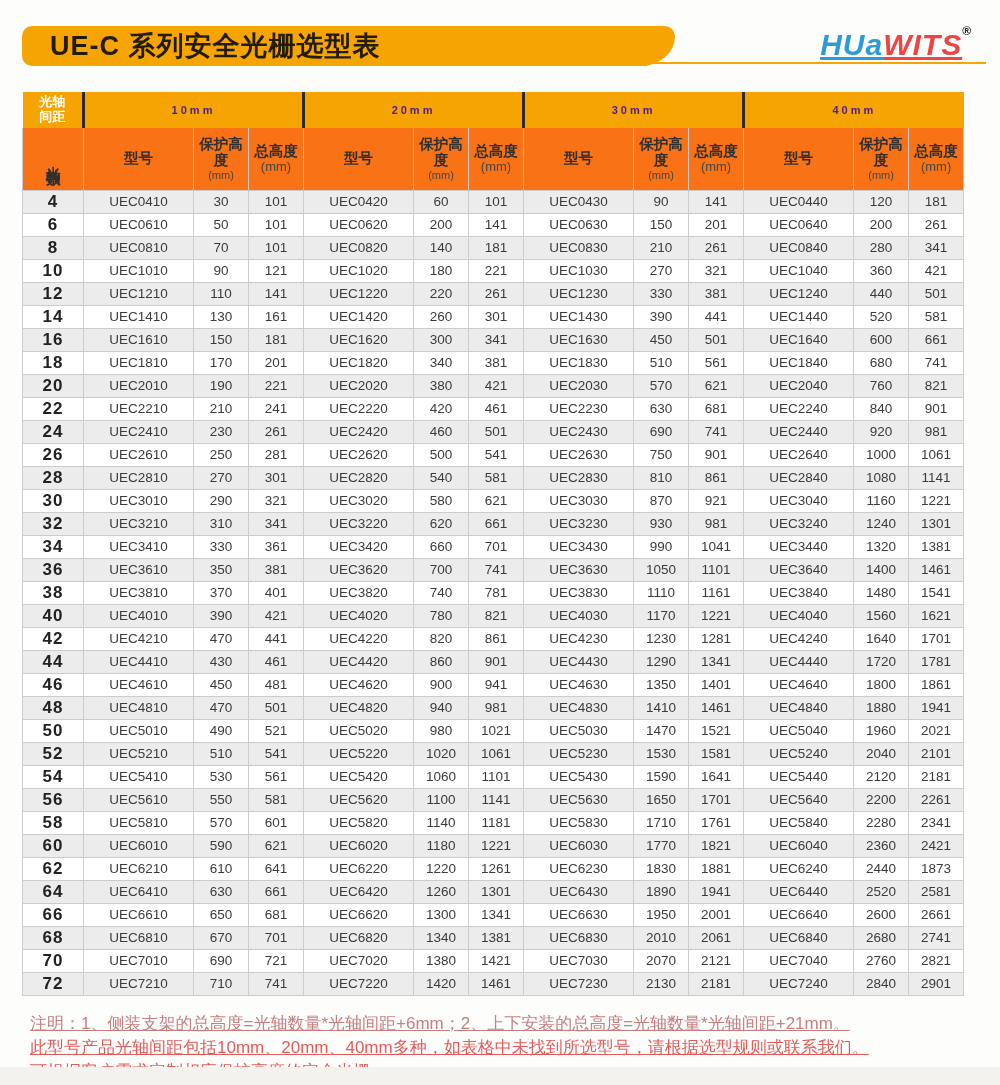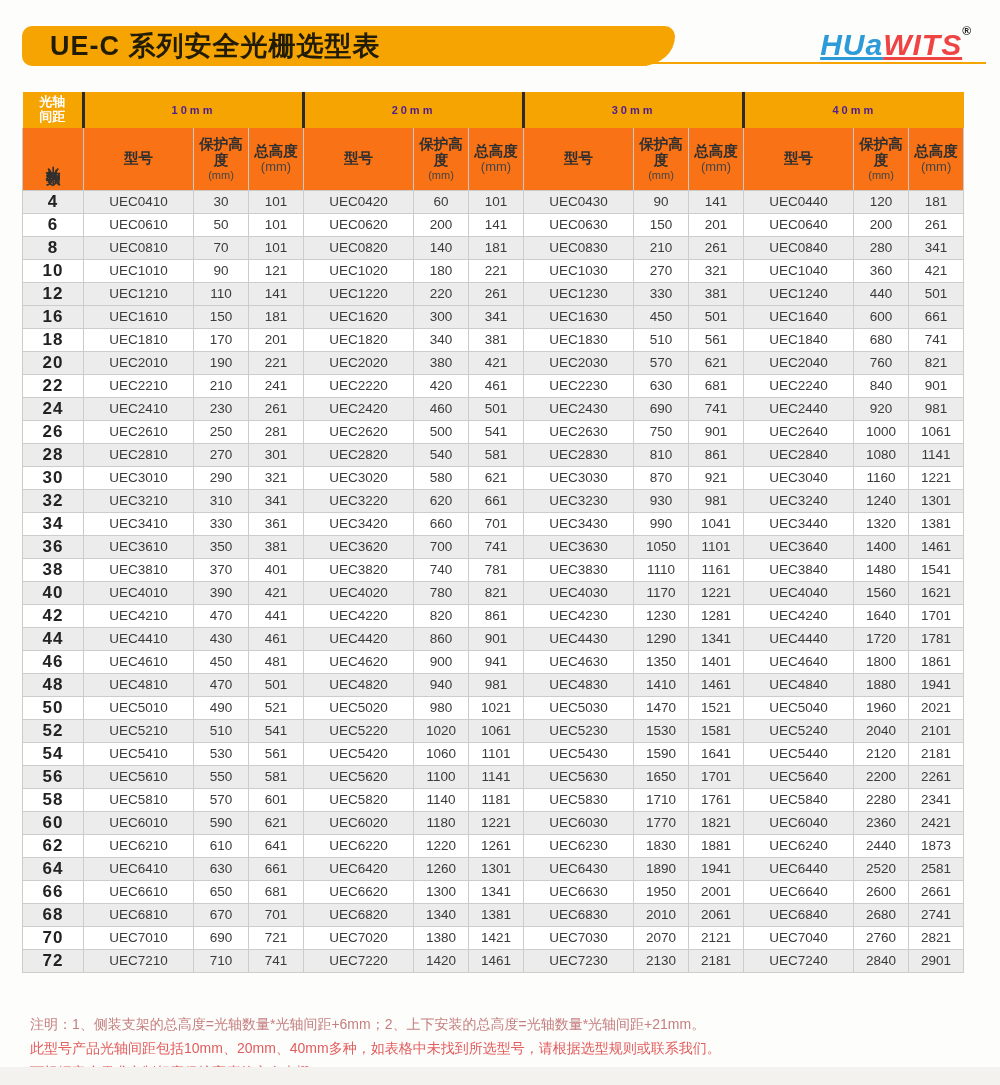--- a/index.html
+++ b/index.html
@@ -85,21 +85,21 @@
   tbody td {
     height: 23px; text-align: center; vertical-align: middle;
     border: 1px solid #cccccc; background: #ffffff;
   }
   tbody tr.stripe td { background: #ececec; }
   tbody td.axes { font-size: 17px; font-weight: bold; color: #222222; letter-spacing: 1px; }
   tbody td.model, tbody td.num { font-size: 13.5px; color: #3b3b3b; }
 
   
   .notes { position: absolute; top: 1012px; left: 30px; right: 20px; }
-  .note { font-size: 14px; line-height: 24px; }
+  .note { font-size: 17px; line-height: 24px; text-decoration: underline; }
   .note1 { color: var(--noteMuted, #c57f7f); }
   .note2 { color: var(--noteRed, #e25c5c); }
 </style>
 </head>
 <body>
 
 <div class="page">
 
   <div class="topbar">
     <div class="underline"></div>
@@ -225,20 +225,35 @@
           <td class="model">UEC1220</td>
           <td class="num">220</td>
           <td class="num">261</td>
           <td class="model">UEC1230</td>
           <td class="num">330</td>
           <td class="num">381</td>
           <td class="model">UEC1240</td>
           <td class="num">440</td>
           <td class="num">501</td>
         </tr>
+        <tr>
+          <td class="axes">14</td>
+          <td class="model">UEC1410</td>
+          <td class="num">130</td>
+          <td class="num">161</td>
+          <td class="model">UEC1420</td>
+          <td class="num">260</td>
+          <td class="num">301</td>
+          <td class="model">UEC1430</td>
+          <td class="num">390</td>
+          <td class="num">441</td>
+          <td class="model">UEC1440</td>
+          <td class="num">520</td>
+          <td class="num">581</td>
+        </tr>
         <tr class="stripe">
           <td class="axes">16</td>
           <td class="model">UEC1610</td>
           <td class="num">150</td>
           <td class="num">181</td>
           <td class="model">UEC1620</td>
           <td class="num">300</td>
           <td class="num">341</td>
           <td class="model">UEC1630</td>
           <td class="num">450</td>

